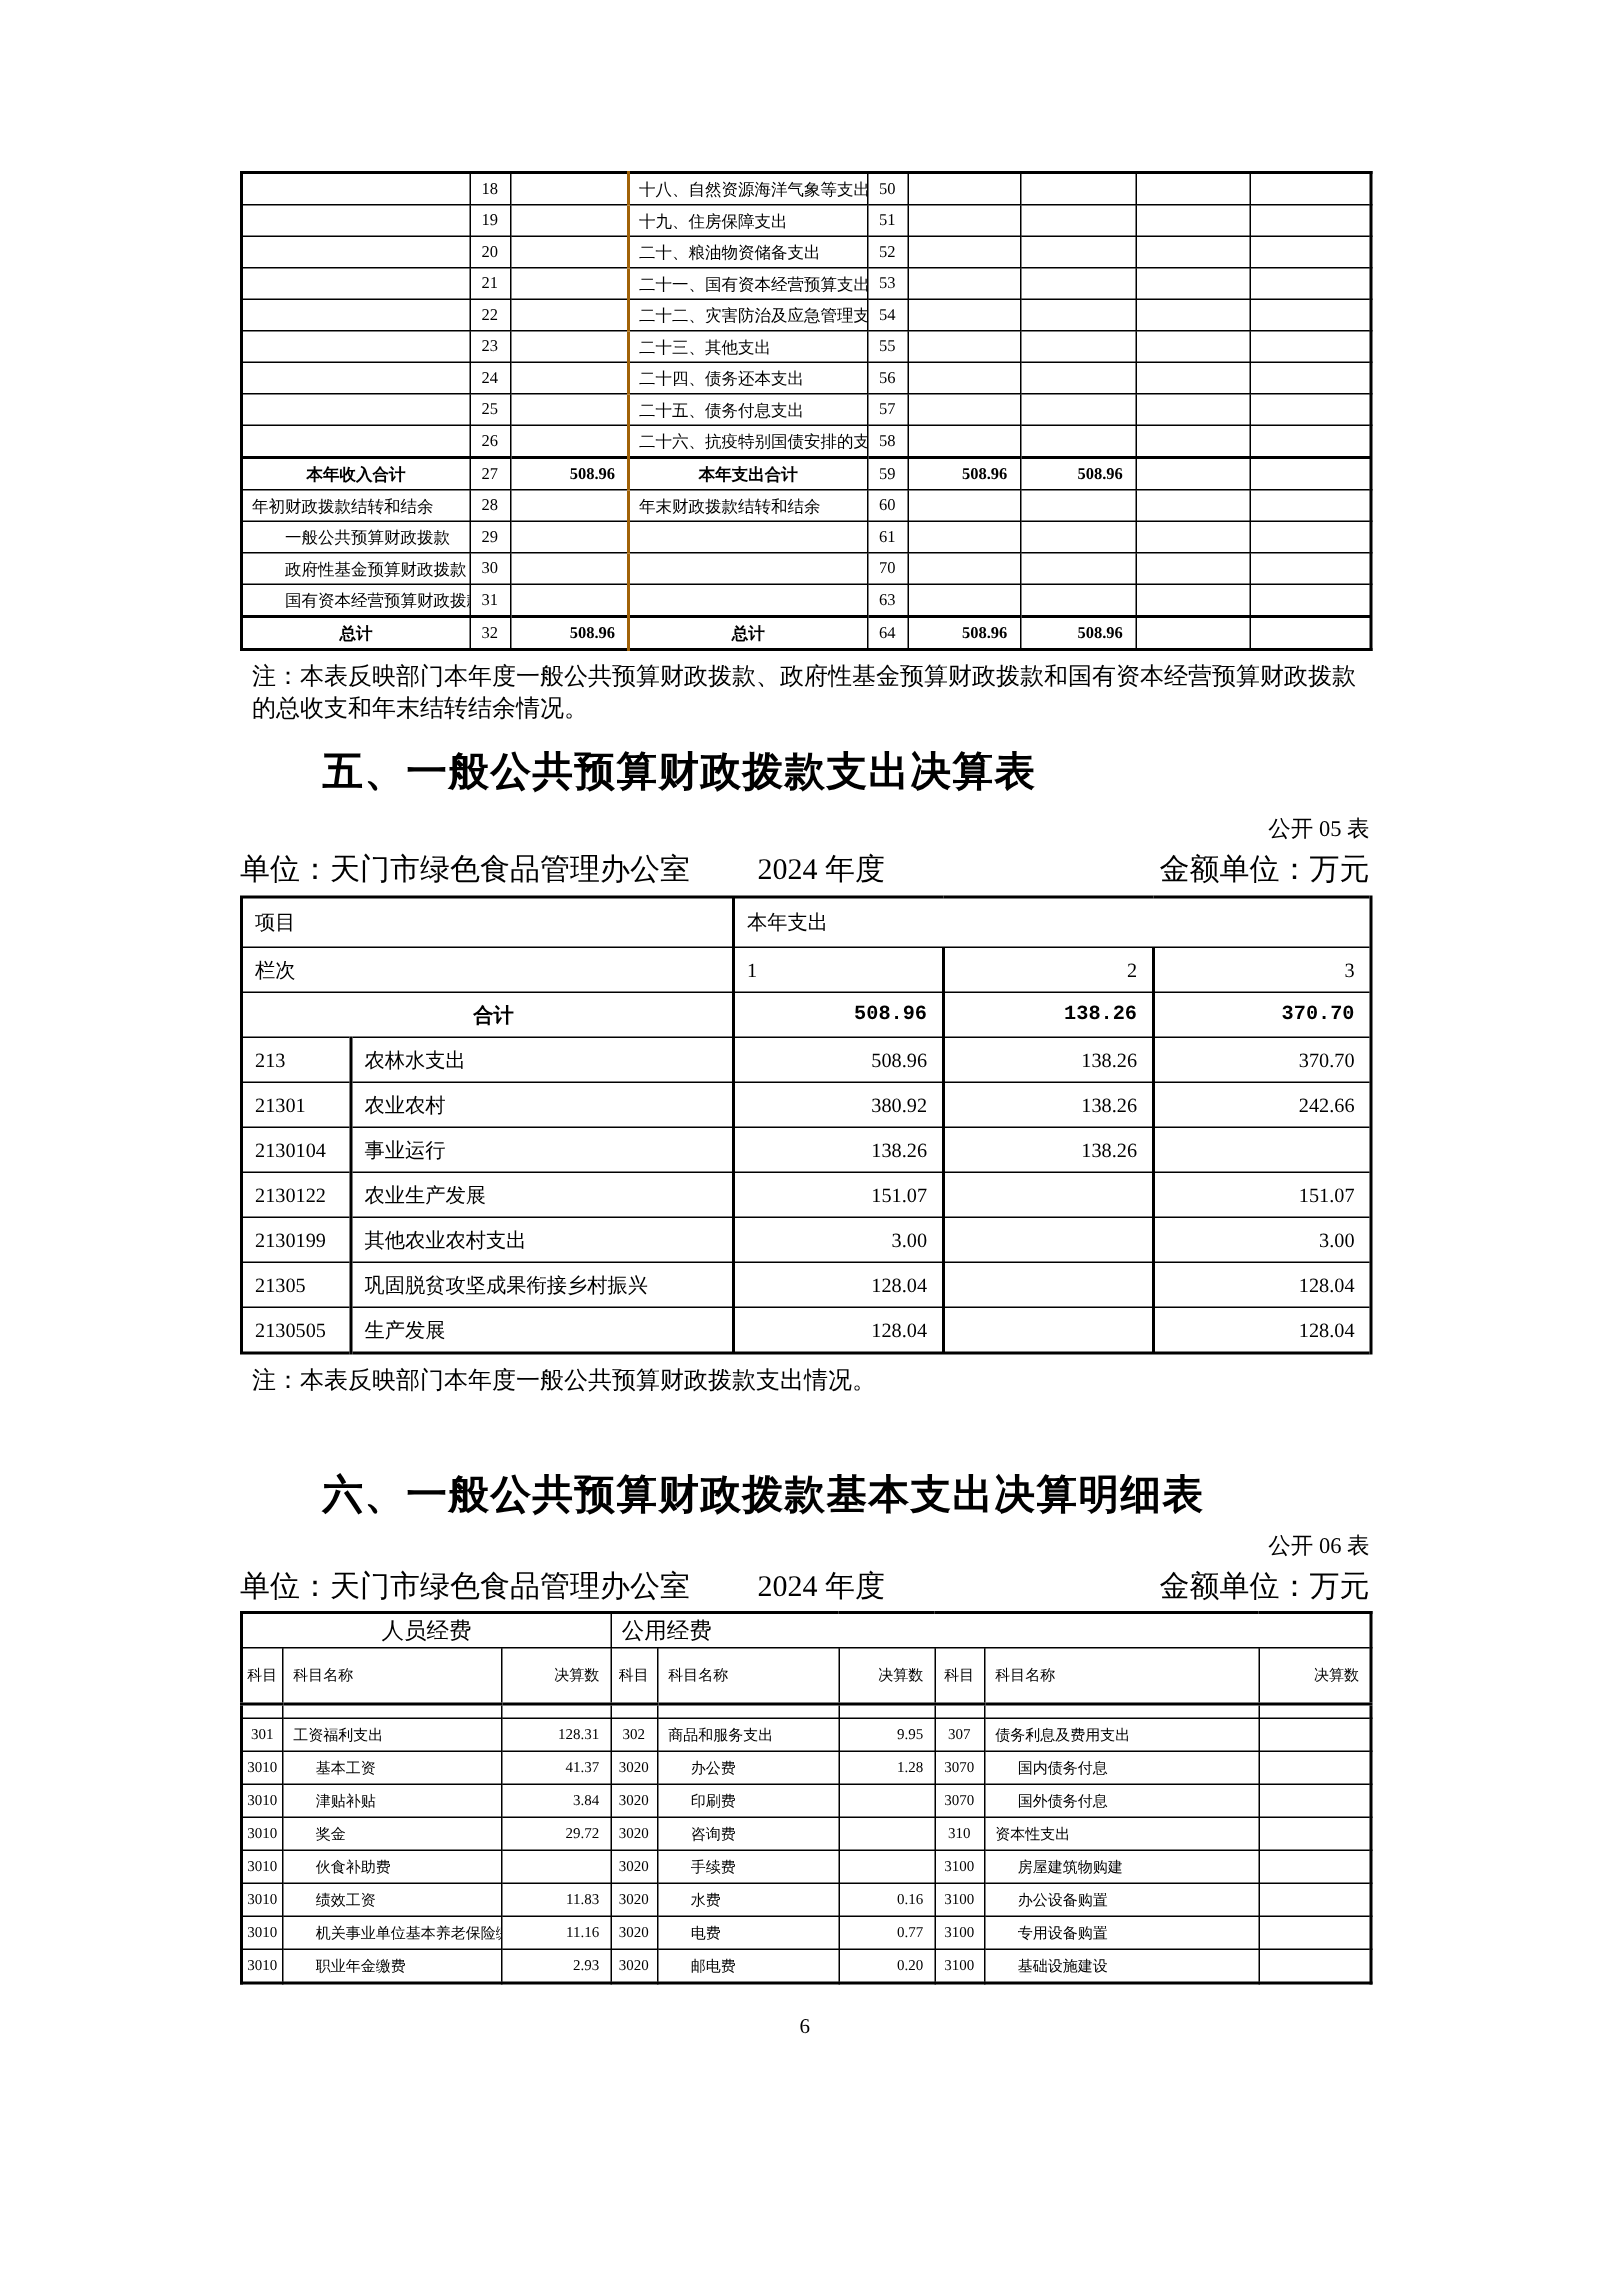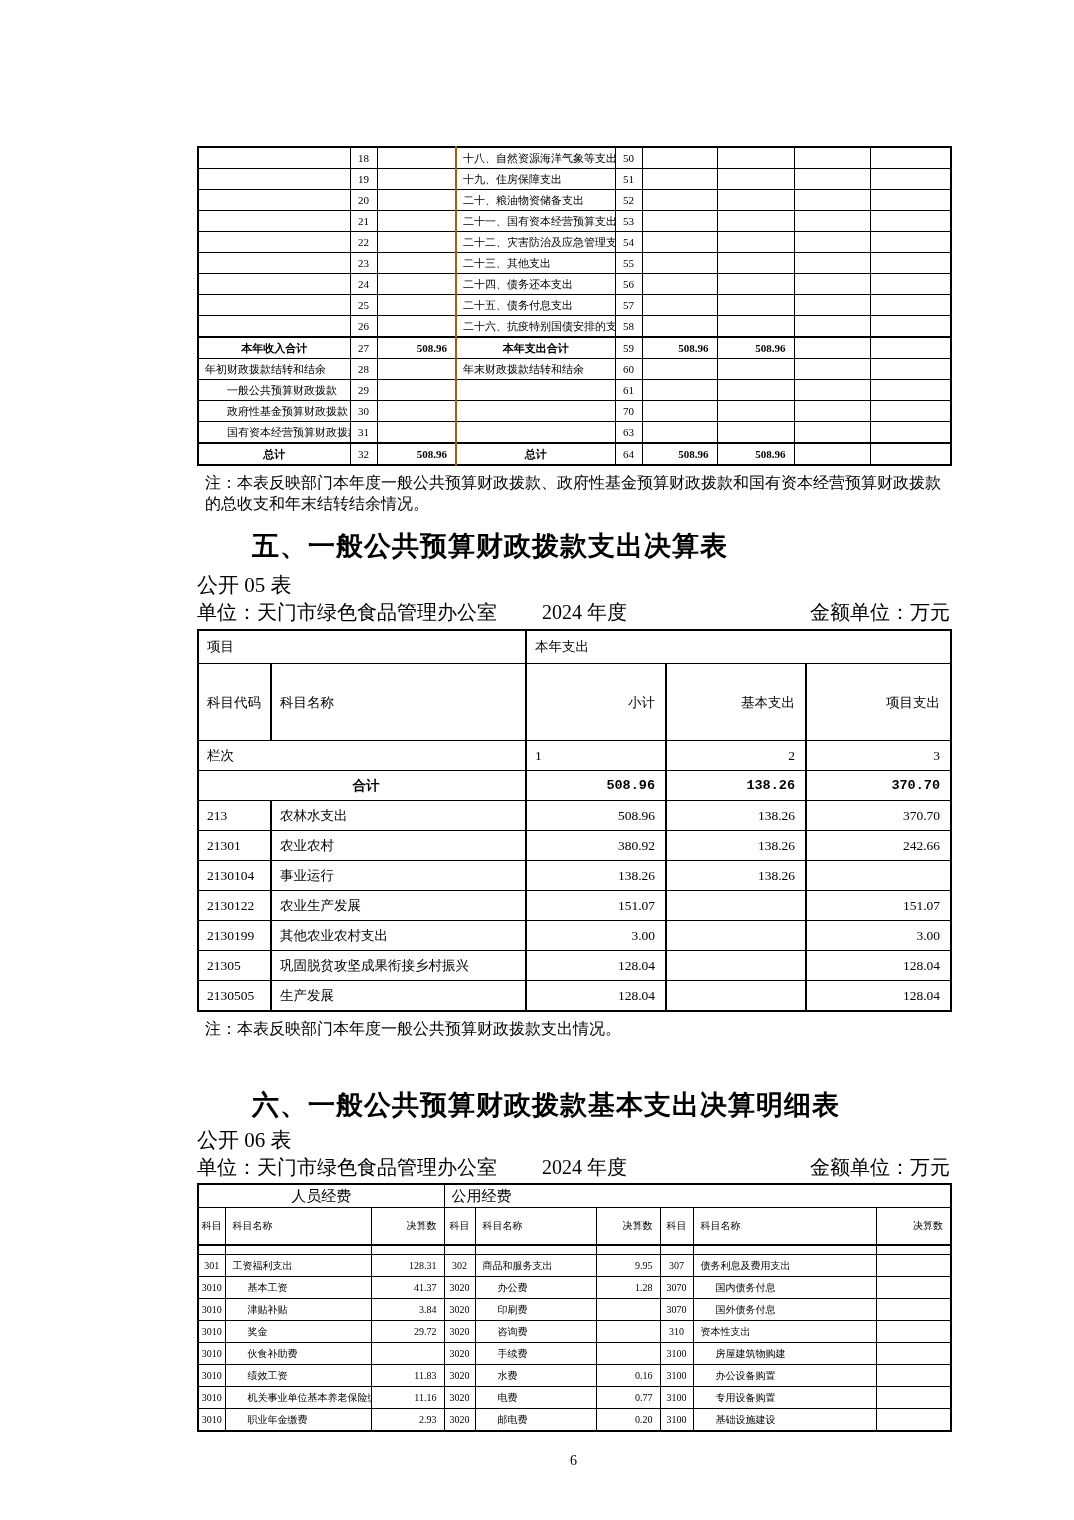--- a/index.html
+++ b/index.html
@@ -1,18 +1,18 @@
 <!DOCTYPE html>
 <html><head>
 <meta charset="utf-8">
 <style>
   html,body{margin:0;padding:0;background:#fff;}
   body{width:1074px;height:1520px;position:relative;color:#000;
        font-family:"Liberation Serif","DejaVu Serif",serif;}
-  .content{position:absolute;left:160px;top:146px;width:753px;margin-left:37px;}
+  .content{position:absolute;left:160px;top:114px;width:753px;}
 
   table{border-collapse:collapse;table-layout:fixed;width:753px;background:#fff;}
   td{overflow:hidden;white-space:nowrap;vertical-align:middle;padding:0;}
 
   
   .t4{border:2px solid #000;}
   .t4 td{border:1px solid #000;height:20px;font-size:11px;}
   .t4 td:nth-child(1){text-align:left;padding-left:6px;}
   .t4 td:nth-child(2),.t4 td:nth-child(5){text-align:center;}
   .t4 td:nth-child(3),.t4 td:nth-child(6),.t4 td:nth-child(7),
@@ -20,21 +20,21 @@
   .t4 td:nth-child(4){text-align:left;padding-left:6px;border-left:2px solid #a16207;}
   .t4 tr.summary td{border-top:2px solid #000;font-weight:bold;}
   .t4 tr.summary td:nth-child(1),.t4 tr.summary td:nth-child(4){text-align:center;padding-left:0;}
   .t4 tr.summary td:nth-child(2),.t4 tr.summary td:nth-child(5){font-weight:normal;}
   .t4 tr.sub td:nth-child(1){padding-left:28px;}
 
   .note{font-size:16px;padding-left:8px;margin-top:7px;}
 
   .sec-title{font-family:"Liberation Sans","DejaVu Sans",sans-serif;font-weight:bold;
              font-size:27px;line-height:30px;margin-top:16px;margin-left:55px;letter-spacing:1px;}
-  .open-label{font-size:21px;line-height:18px;text-align:left;margin-top:15px;}
+  .open-label{font-size:15px;line-height:18px;text-align:right;margin-top:15px;}
   .unitrow{display:flex;font-size:20px;line-height:19px;margin-top:9px;}
   .unitrow .u1{width:345px;}
   .unitrow .u2{flex:1;text-align:left;}
   .unitrow .u3{text-align:right;}
 
   
   .t5{border:2px solid #000;margin-top:7px;}
   .t5 td{border-top:1px solid #000;border-bottom:1px solid #000;
          border-left:2px solid #000;border-right:2px solid #000;
          font-size:13.5px;height:29px;}
@@ -262,27 +262,20 @@
       <col style="width:73px">
         <col style="width:255px">
         <col style="width:140px">
       <col style="width:140px">
         <col style="width:145px">
     </colgroup>
     <tbody>
         <tr class="h1">
       <td colspan="2">项目</td>
       <td colspan="3">本年支出</td>
-    </tr>
-    <tr class="h2">
-      <td>科目代码</td>
-      <td>科目名称</td>
-      <td>小计</td>
-      <td>基本支出</td>
-      <td>项目支出</td>
     </tr>
     <tr class="h3">
       <td colspan="2">栏次</td>
       <td>1</td>
       <td>2</td>
       <td>3</td>
     </tr>
     <tr class="h4">
       <td colspan="2">合计</td>
       <td>508.96</td>

